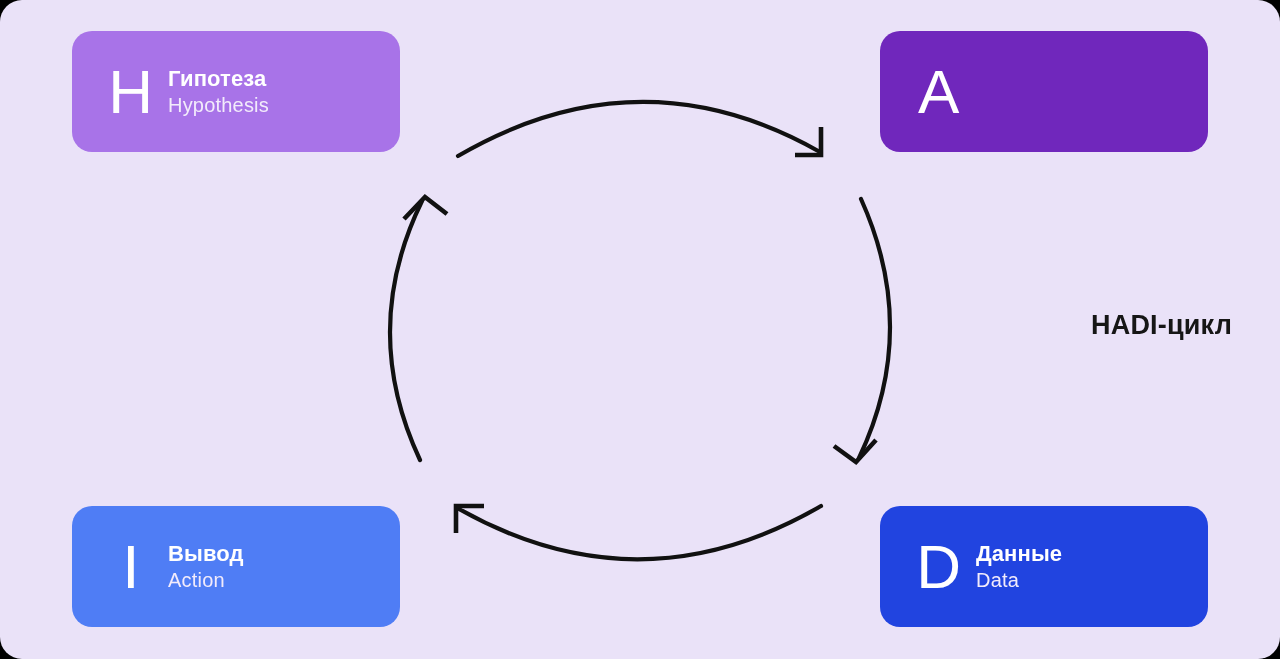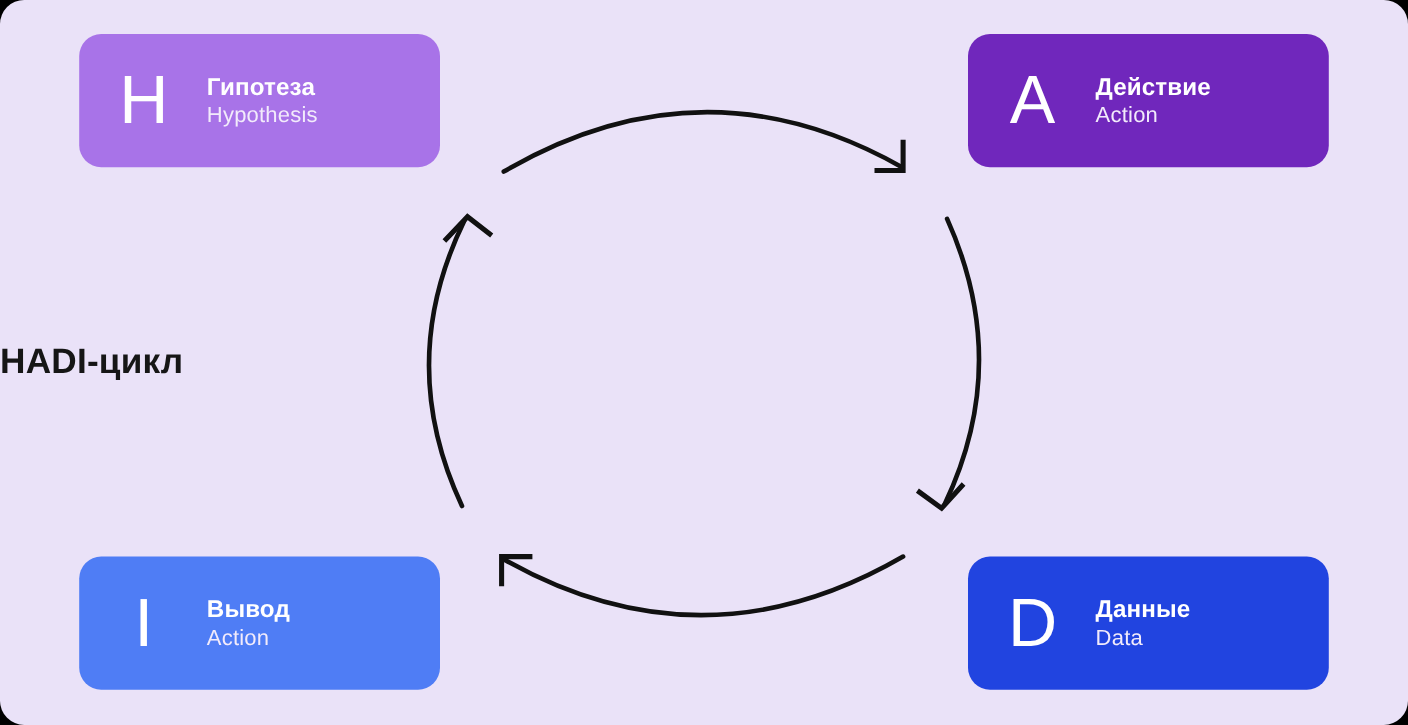--- a/index.html
+++ b/index.html
@@ -49,44 +49,43 @@
     line-height: 1;
     letter-spacing: 0.5px;
     padding-left: 22px;
     box-sizing: border-box;
   }
   .card-text {
     display: flex;
     flex-direction: column;
     justify-content: center;
     line-height: 1.28;
-    margin-left: 20px;
   }
   .card-title {
     color: #FFFFFF;
     font-size: 22px;
     font-weight: 700;
     letter-spacing: 0.1px;
   }
   .card-sub {
     color: #F2EBFB;
     font-size: 20px;
     font-weight: 300;
     letter-spacing: 0.2px;
   }
 
   
   .center-label {
     position: absolute;
     left: 0;
     top: 310px;
     width: 1232px;
-    text-align: left;
+    text-align: right;
     color: #161616;
-    font-size: 32px;
+    font-size: 27px;
     font-weight: 700;
     letter-spacing: 0.2px;
   }
 
   
   .arrows {
     position: absolute;
     left: 0;
     top: 0;
     width: 1280px;
@@ -140,24 +139,20 @@
   <div class="card card-h" style="background: rgb(168, 115, 232);">
     <div class="letter">H</div>
     <div class="card-text">
       <div class="card-title">Гипотеза</div>
       <div class="card-sub">Hypothesis</div>
     </div>
   </div>
 
   <div class="card card-a" style="background: rgb(112, 39, 188);">
     <div class="letter">A</div>
-    <div class="card-text">
-      <div class="card-title">Действие</div>
-      <div class="card-sub">Action</div>
-    </div>
   </div>
 
   <div class="card card-i" style="background: rgb(79, 125, 245);">
     <div class="letter">I</div>
     <div class="card-text">
       <div class="card-title">Вывод</div>
       <div class="card-sub">Action</div>
     </div>
   </div>
 

